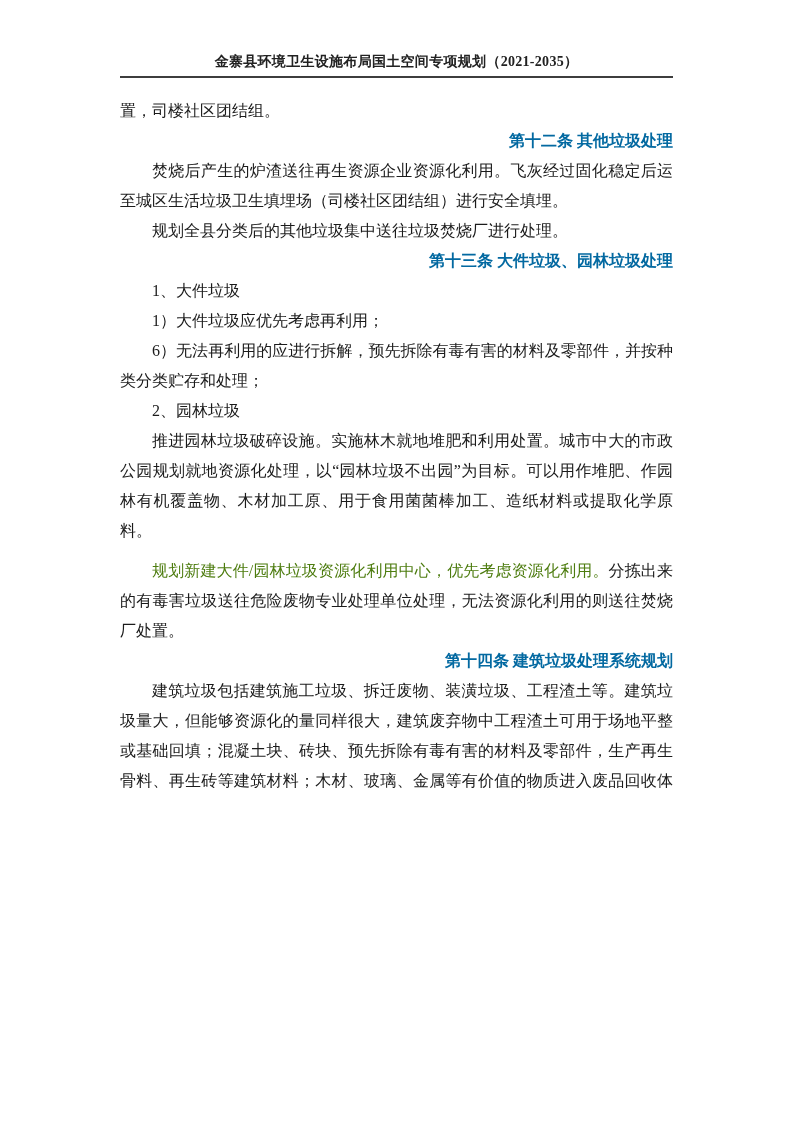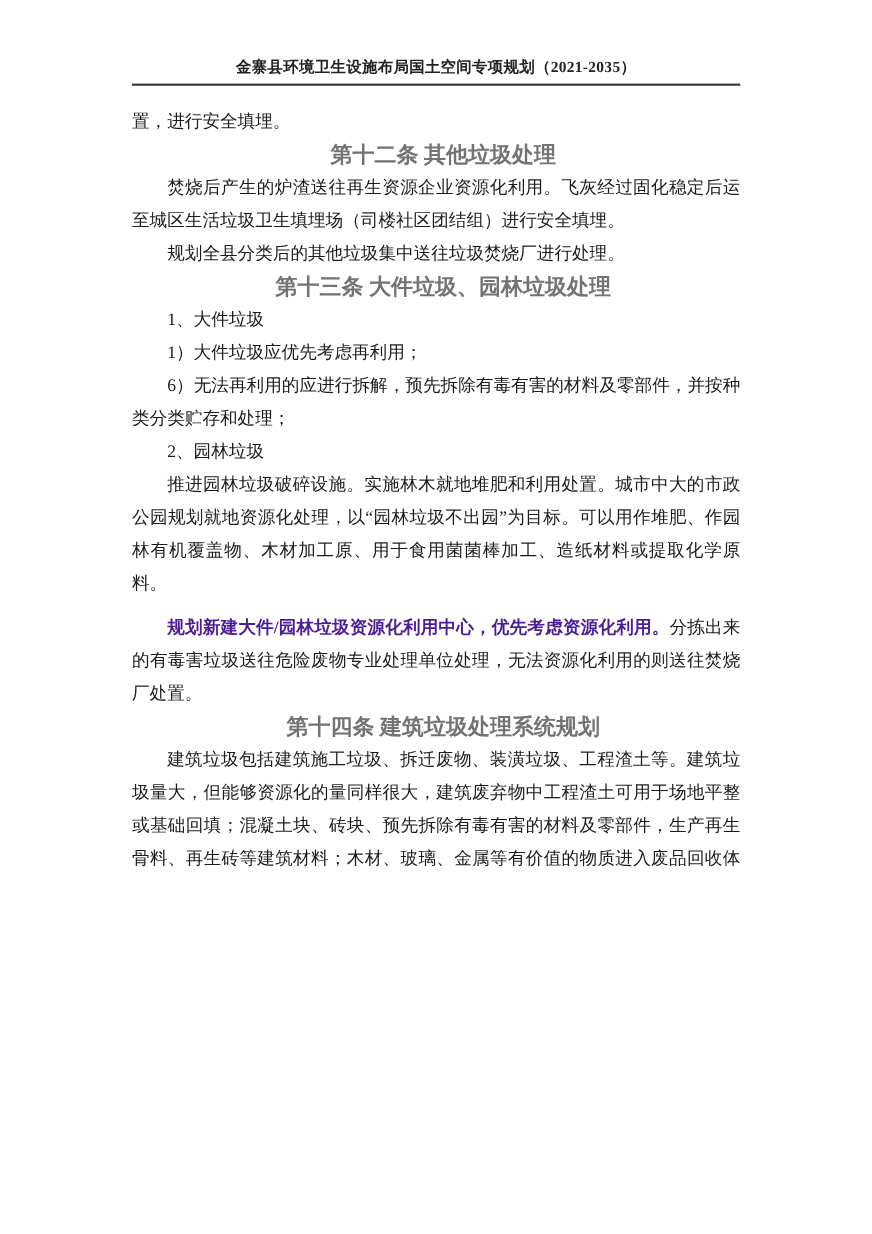--- a/index.html
+++ b/index.html
@@ -39,29 +39,29 @@
     font-size: 16px;
     line-height: 30px;
     text-align: justify;
     text-justify: inter-ideograph;
   }
   .doc-body p { margin: 0; }
   .para { text-indent: 32px; }
   .para-flush { text-indent: 0; }
   .article-heading {
     margin: 7px 0;
-    font-size: 20px;
+    font-size: 16px;
     font-weight: bold;
     line-height: 30px;
     text-indent: 13px;
-    text-align: center;
-    color: #737373;
+    text-align: right;
+    color: #0369a1;
   }
   .para-emphasis { margin-top: 10px !important; text-indent: 32px; }
-  .bold-lead { font-weight: bold; color: #4c1d95; }
+  .bold-lead { font-weight: normal; color: #4d7c0f; }
   .page-footer {
     position: absolute;
     top: 1030px;
     left: 0;
     width: 793px;
     text-align: center;
     font-size: 14px;
     color: #2a2a2a;
   }
 </style>
@@ -69,21 +69,21 @@
 <body>
 
 <div class="page">
 
   <div class="doc-header">
     <div class="header-title">金寨县环境卫生设施布局国土空间专项规划（2021-2035）</div>
     <div class="header-rule"></div>
   </div>
 
   <div class="doc-body">
-    <p class="para-flush">置，进行安全填埋。</p>
+    <p class="para-flush">置，司楼社区团结组。</p>
 
     <p class="article-heading">第十二条 其他垃圾处理</p>
 
     <p class="para">焚烧后产生的炉渣送往再生资源企业资源化利用。飞灰经过固化稳定后运至城区生活垃圾卫生填埋场（司楼社区团结组）进行安全填埋。</p>
 
     <p class="para">规划全县分类后的其他垃圾集中送往垃圾焚烧厂进行处理。</p>
 
     <p class="article-heading">第十三条 大件垃圾、园林垃圾处理</p>
 
     <p class="para">1、大件垃圾</p>

